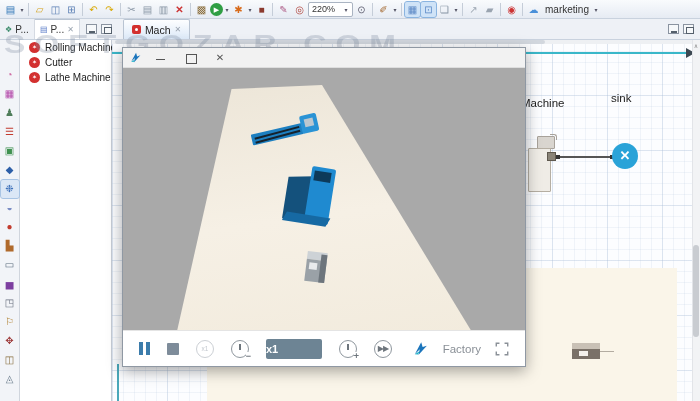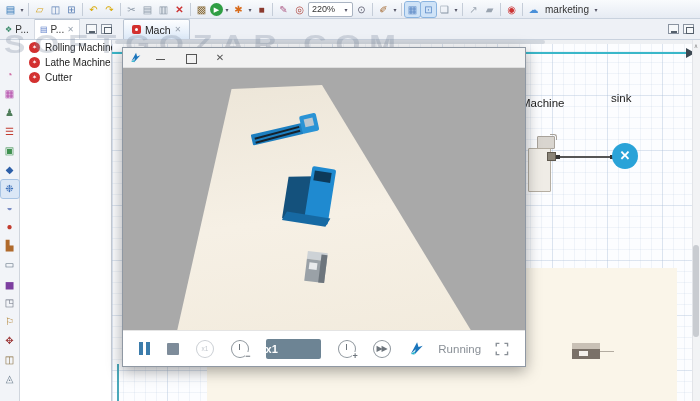--- a/index.html
+++ b/index.html
@@ -265,25 +265,25 @@
     <div class="strip-icon" style="color:#708090">◬</div>
   </div>
 
   <div id="palette">
     <div class="pal-item">
       <span class="pal-icon">✶</span>
       <span>Rolling Machine</span>
     </div>
     <div class="pal-item">
       <span class="pal-icon">✶</span>
-      <span>Lathe Machine</span>
+      <span>Cutter</span>
     </div>
     <div class="pal-item">
       <span class="pal-icon">✶</span>
-      <span>Cutter</span>
+      <span>Lathe Machine</span>
     </div>
   </div>
 
   <div id="canvas">
     <div class="floor-rect"></div>
     <div class="floor-machine">
       <div class="fm-top"></div>
       <div class="fm-body"></div>
       <div class="fm-slot"></div>
       <div class="fm-line"></div>
@@ -366,21 +366,21 @@
         <span class="badge">+</span>
       </div>
       <div class="ctl circ norm ffwd">
         <span style="width:100%">▶▶</span>
       </div>
       <div class="ctl ctl-spacer"></div>
       <svg width="17" height="17" viewBox="0 0 24 24">
         <path d="M4 20 L13 3 L15 10 L21 8 L9 21 L11 13 Z" fill="#1b75bc"></path>
         <path d="M4 20 L11 15.5 L8.5 20.5 Z" fill="#1fb5c9"></path>
       </svg>
-      <span class="status-text">Running</span>
+      <span class="status-text">Factory</span>
       <svg width="14" height="14" viewBox="0 0 22 22">
         <g stroke="#8a9097" stroke-width="2.2" fill="none">
           <path d="M2 7 V2 H7"></path>
             <path d="M15 2 H20 V7"></path>
           <path d="M20 15 V20 H15"></path>
             <path d="M7 20 H2 V15"></path>
         </g>
       </svg>
     </div>
   </div>

